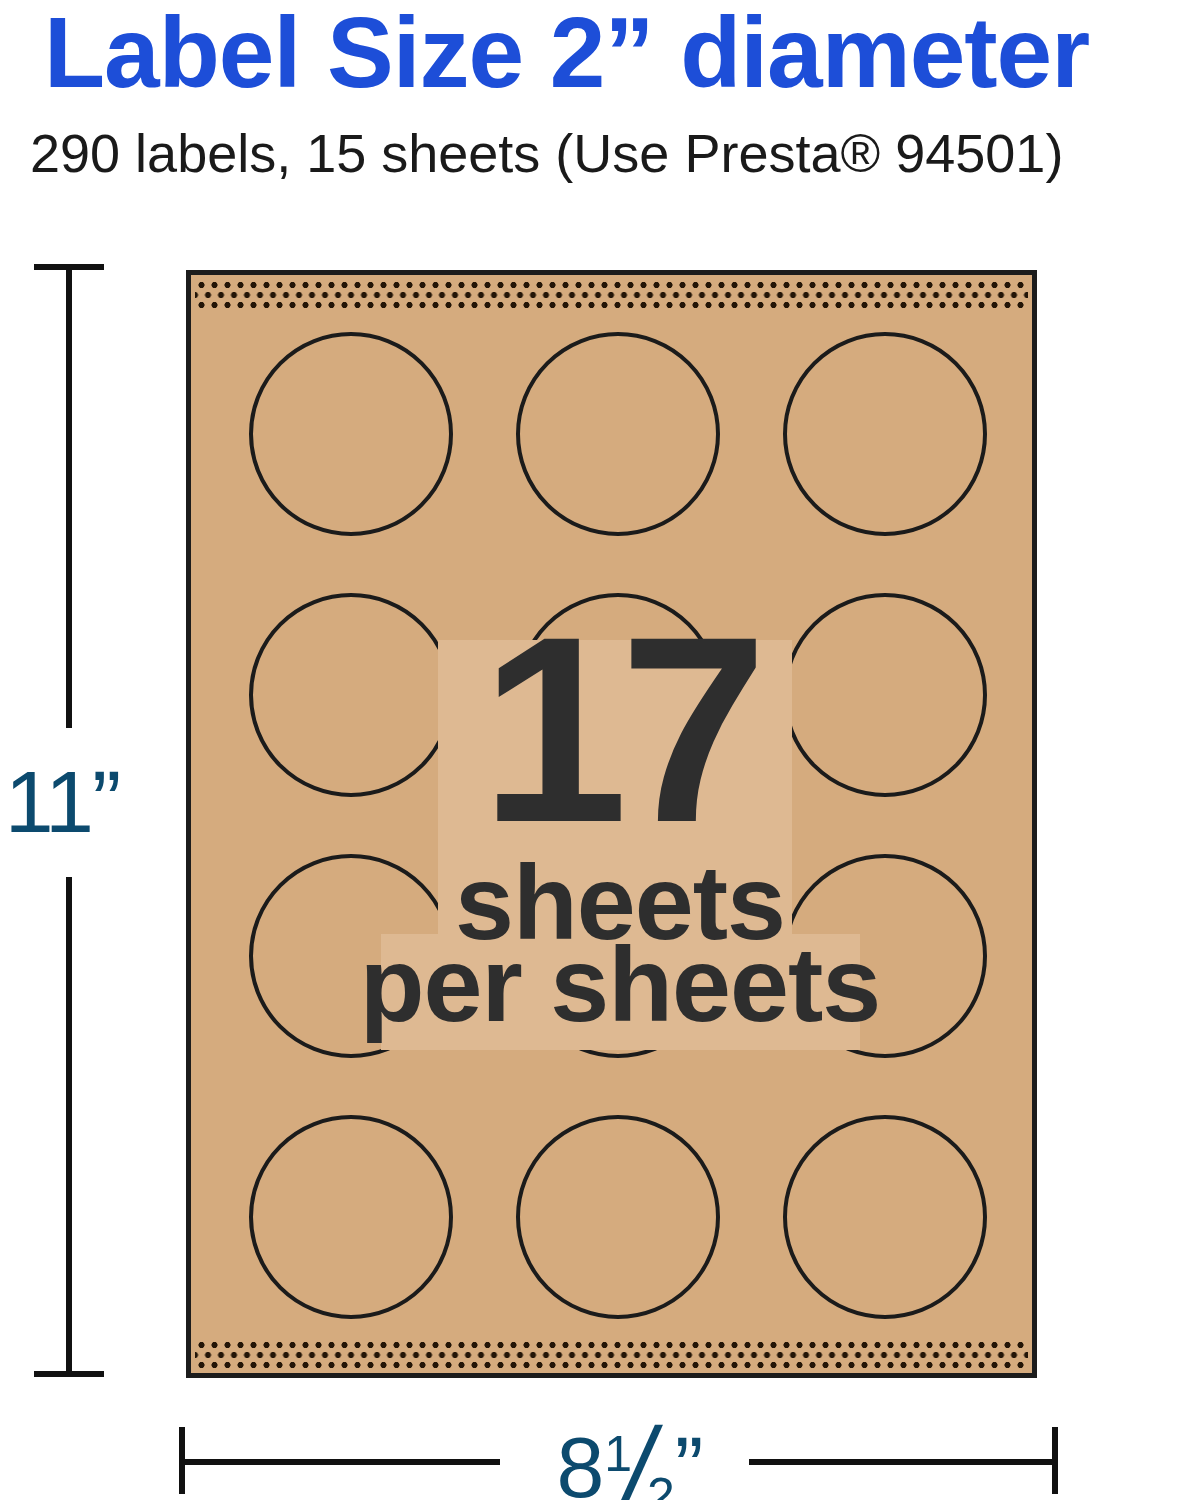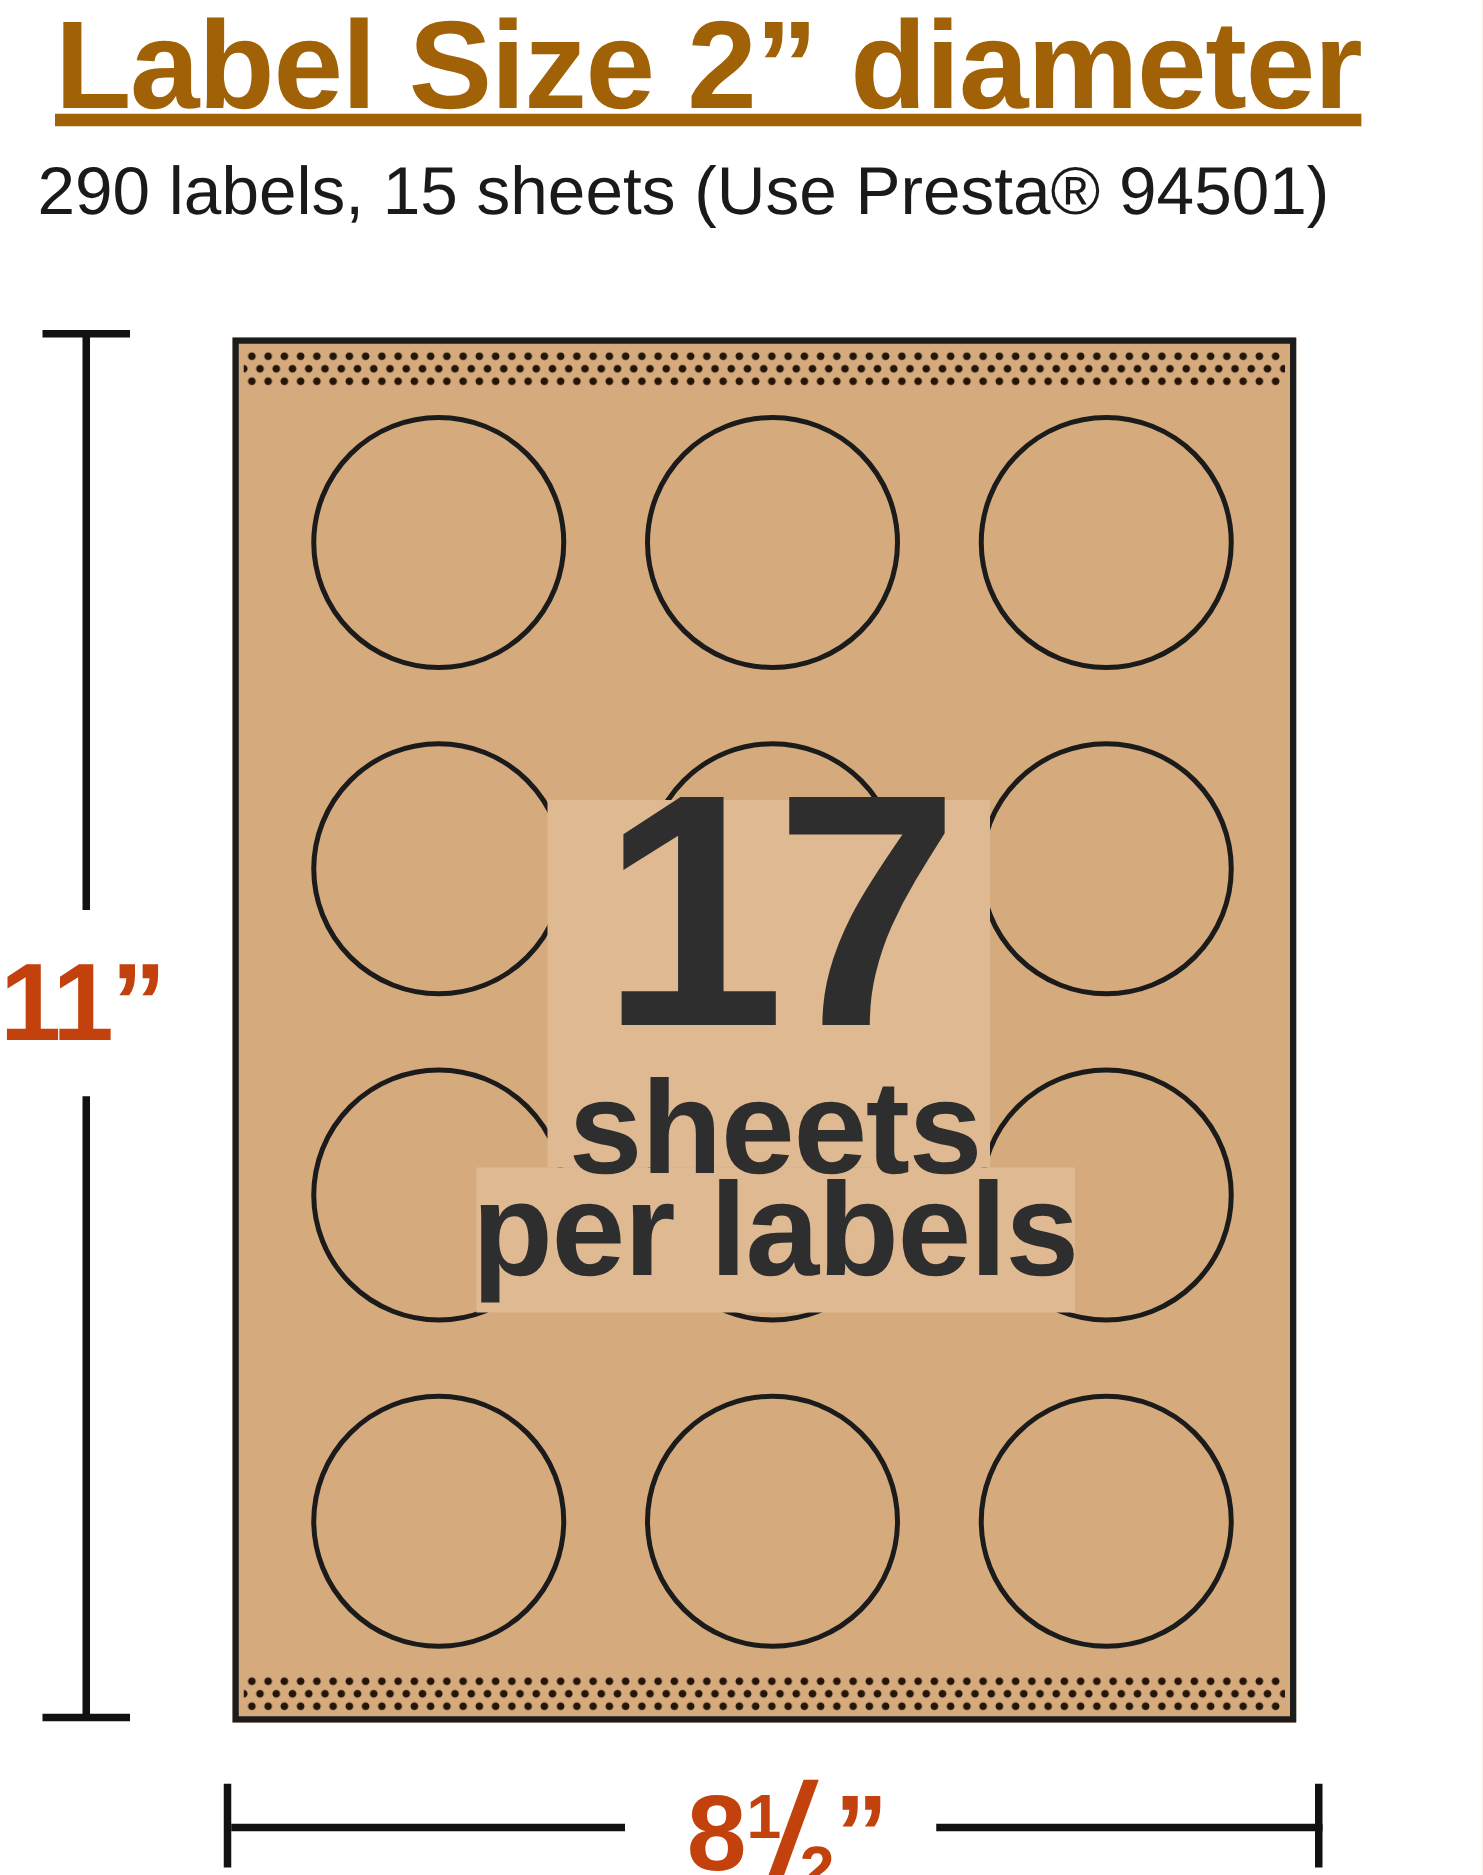--- a/index.html
+++ b/index.html
@@ -1,21 +1,21 @@
 <!DOCTYPE html>
 <html><head>
 <meta charset="utf-8">
 <style>
   html,body{margin:0;padding:0;background:#ffffff;}
   .stage{position:relative;width:1186px;height:1500px;background:#ffffff;overflow:hidden;
          font-family:"Liberation Sans", sans-serif;}
 
   
   .title{position:absolute;left:44px;top:2px;font-size:100px;font-weight:bold;
-         color:#a16207;letter-spacing:-1px;white-space:nowrap;line-height:1;text-decoration:underline;}
+         color:#1d4ed8;letter-spacing:-1px;white-space:nowrap;line-height:1;}
   .subtitle{position:absolute;left:30px;top:120px;font-size:54px;font-weight:400;
             color:#1a1a1a;white-space:nowrap;line-height:66px;letter-spacing:0;}
 
   
   .sheet{position:absolute;left:186px;top:270px;width:841px;height:1098px;
          background:#D5AB7E;border:5px solid #1c1c1c;}
   .perf{position:absolute;left:4px;right:4px;height:32px;
         background-image:
           radial-gradient(circle, #231507 2.7px, rgba(0,0,0,0) 3.4px),
           radial-gradient(circle, #231507 2.7px, rgba(0,0,0,0) 3.4px);
@@ -30,21 +30,21 @@
   .backdrop.lower{left:190px;top:659px;width:479px;height:116px;}
 
   .ctext{position:absolute;left:429px;transform:translateX(-50%);
          color:#2E2E2E;font-weight:bold;white-space:nowrap;text-align:center;}
   .ctext.num{top:352px;font-size:265px;line-height:204px;height:204px;letter-spacing:-8px;}
   .ctext.l1{top:583px;font-size:106px;line-height:88px;height:88px;letter-spacing:-1px;}
   .ctext.l2{top:663px;font-size:106px;line-height:92px;height:92px;letter-spacing:-1px;}
 
   
   .dline{position:absolute;background:#111111;}
-  .dimlabel{position:absolute;color:#c2410c;font-weight:bold;}
+  .dimlabel{position:absolute;color:#0c4a6e;font-weight:normal;}
   .h-label{left:0px;top:762px;width:124px;font-size:88px;line-height:80px;text-align:center;letter-spacing:-2px;}
   .w-label{left:505px;top:1415px;width:250px;font-size:86px;line-height:92px;text-align:center;white-space:nowrap;}
   .w-label .fr-num{font-size:50px;position:relative;top:-26px;}
   .w-label .fr-slash{display:inline-block;font-size:104px;position:relative;top:3px;
                      margin:0 -9px 0 -5px;transform:skewX(-10deg);}
   .w-label .fr-den{font-size:50px;position:relative;top:16px;}
 </style>
 </head>
 <body>
 
@@ -70,21 +70,21 @@
         <circle cx="160" cy="942" r="100" fill="none" stroke="#1b1b1b" stroke-width="4"></circle>
         <circle cx="427" cy="942" r="100" fill="none" stroke="#1b1b1b" stroke-width="4"></circle>
         <circle cx="694" cy="942" r="100" fill="none" stroke="#1b1b1b" stroke-width="4"></circle>
       </svg>
 
     <div class="backdrop upper"></div>
     <div class="backdrop lower"></div>
 
     <div class="ctext num">17</div>
     <div class="ctext l1">sheets</div>
-    <div class="ctext l2">per labels</div>
+    <div class="ctext l2">per sheets</div>
   </div>
 
   <div>
     <div class="dline" style="left:34px;top:264px;width:70px;height:6px;"></div>
     <div class="dline" style="left:66px;top:264px;width:6px;height:464px;"></div>
     <div class="dimlabel h-label">11”</div>
     <div class="dline" style="left:66px;top:877px;width:6px;height:496px;"></div>
     <div class="dline" style="left:34px;top:1371px;width:70px;height:6px;"></div>
   </div>
 

